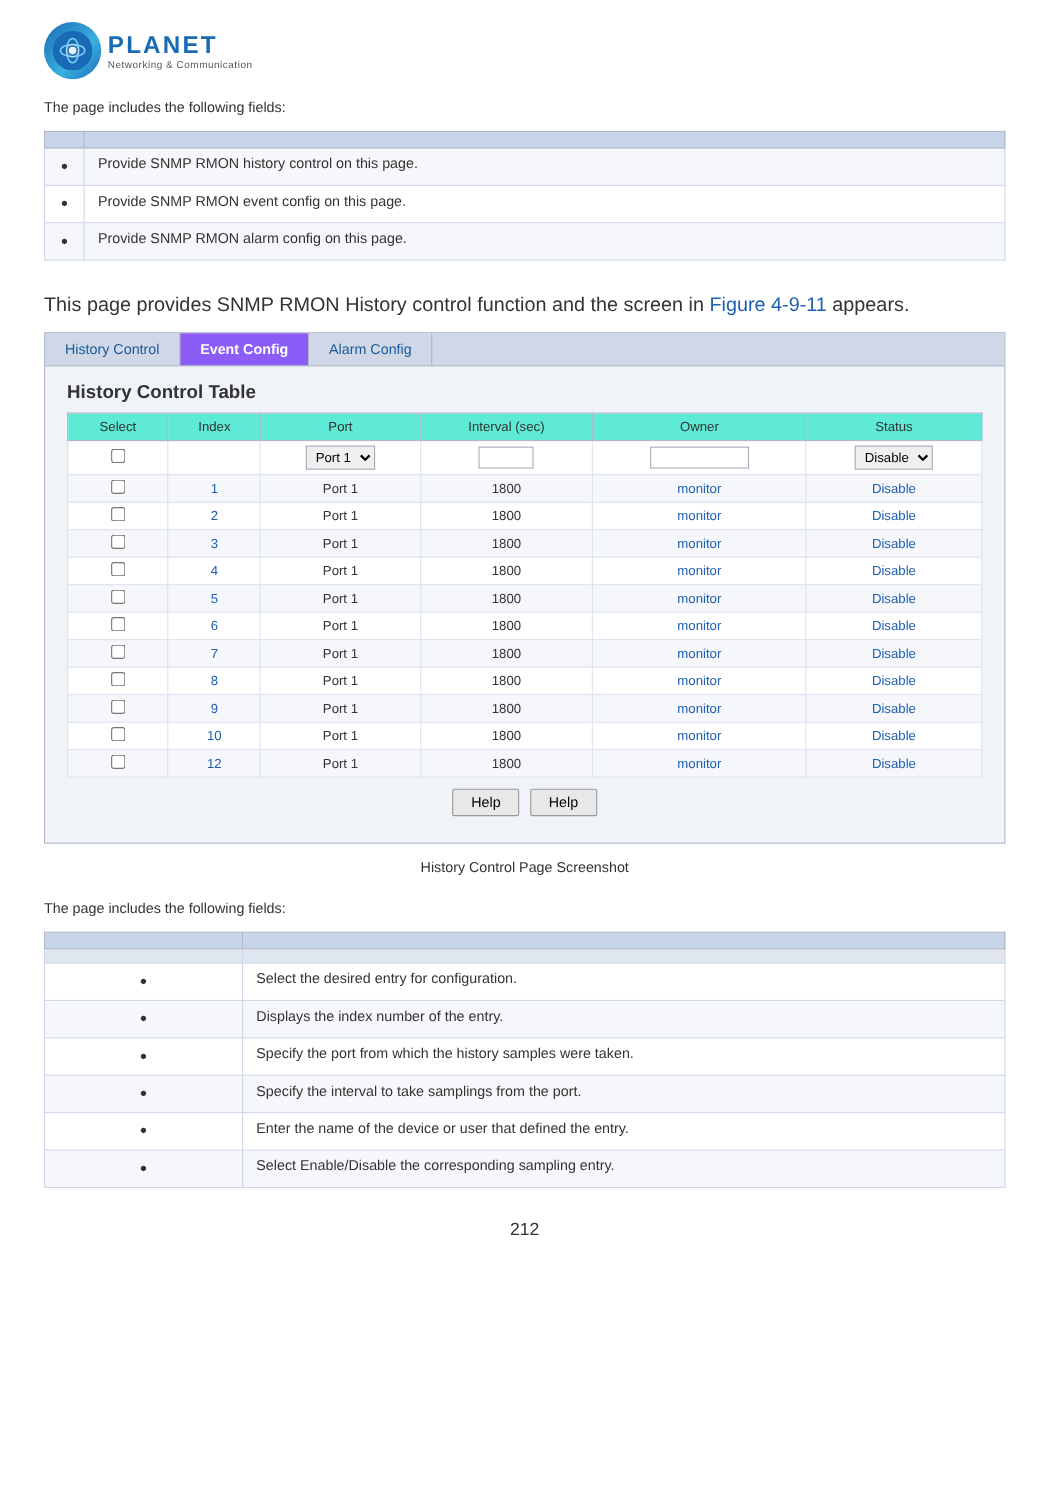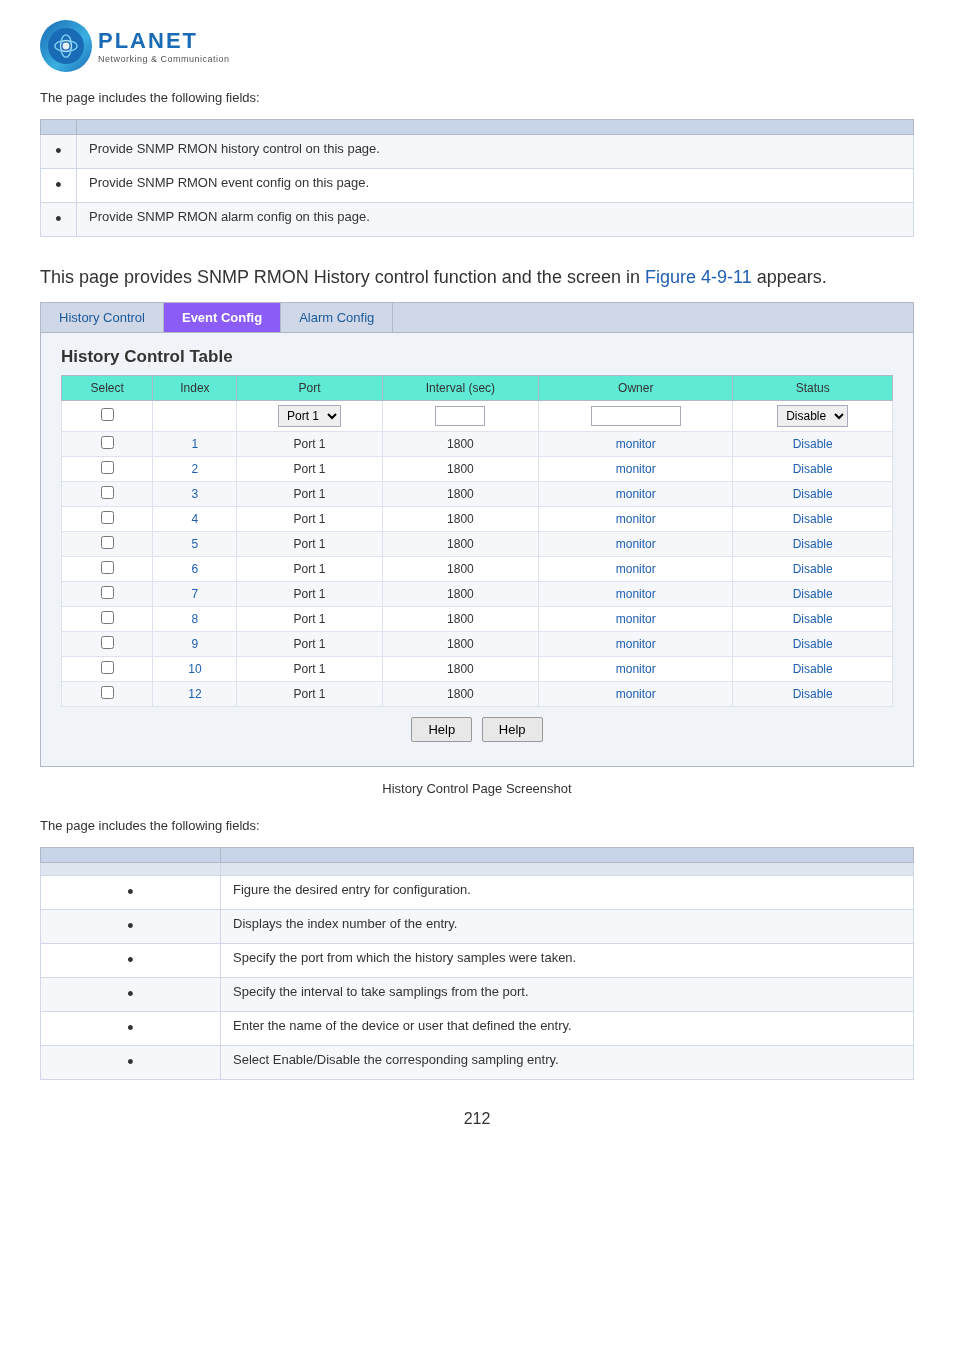--- a/index.html
+++ b/index.html
@@ -436,21 +436,21 @@
       <th></th>
     </tr>
   </thead>
   <tbody id="bottom-table-body">
       <tr>
   <td style="background:#e0e6f0;font-weight:bold;width:180px;"></td>
   <td style="background:#e0e6f0;font-weight:bold;"></td>
 </tr>
       <tr>
     <td class="bullet-cell">•</td>
-    <td>Figure the desired entry for configuration.</td>
+    <td>Select the desired entry for configuration.</td>
   </tr>
       <tr>
     <td class="bullet-cell">•</td>
     <td>Displays the index number of the entry.</td>
   </tr>
       <tr>
     <td class="bullet-cell">•</td>
     <td>Specify the port from which the history samples were taken.</td>
   </tr>
       <tr>

